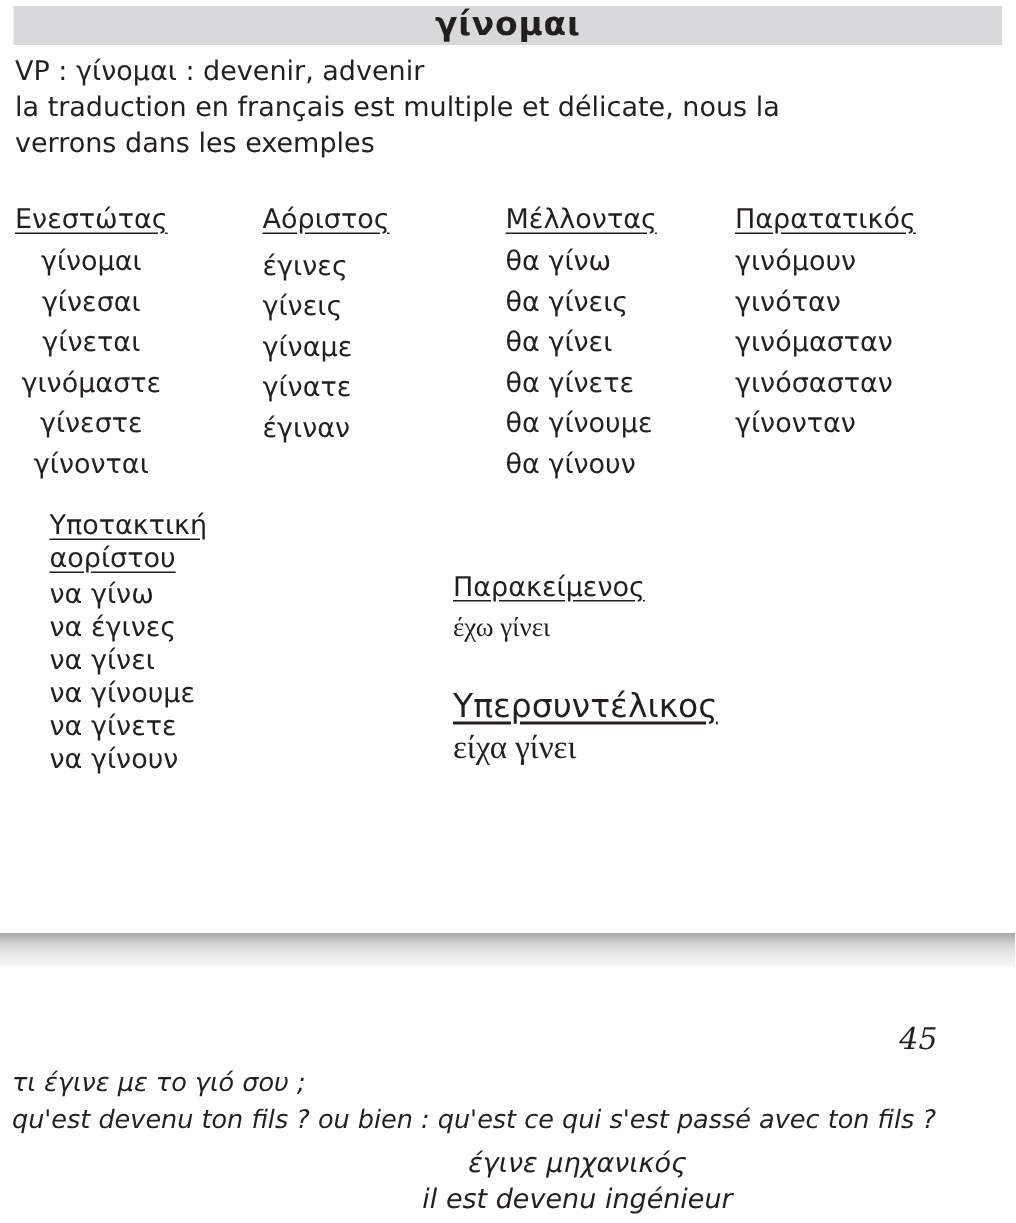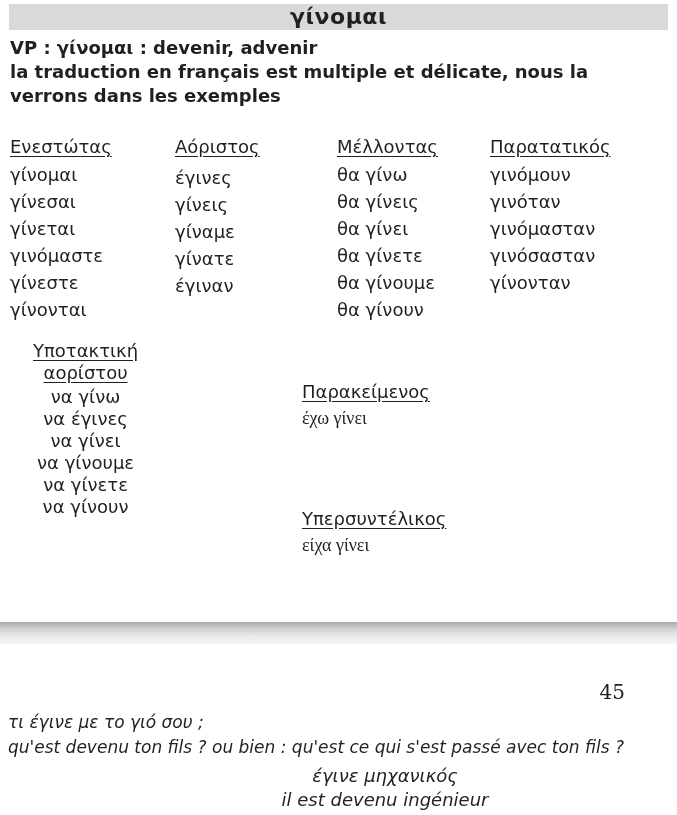--- a/index.html
+++ b/index.html
@@ -23,57 +23,57 @@
     position:absolute;left:9px;right:9px;top:4px;height:26px;
     background:var(--title-bar-bg);
     display:flex;justify-content:center;align-items:center;
   }
   .title-bar .title{
     font-size:22px;font-weight:bold;letter-spacing:0.5px;line-height:26px;
   }
   
   .intro{
     position:absolute;left:10px;top:36px;width:650px;
-    font-size:18px;font-weight:bold;line-height:24px;
+    font-size:18px;font-weight:normal;line-height:24px;
   }
   
   .col{position:absolute;top:136px;font-size:18px;}
-  .col-1{left:10px;}
+  .col-1{left:10px;text-align:center;}
   .col-2{left:175px;}
   .col-3{left:337px;}
   .col-4{left:490px;}
   .col-header{
     text-decoration:underline;text-underline-offset:3px;
     line-height:22px;margin-bottom:3px;
   }
   .forms div{line-height:27px;}
   .col-2 .forms{margin-top:6px;}
   .col-4 .forms{margin-top:3px;}
   
-  .subjunctive{position:absolute;left:33px;top:340px;font-size:18px;text-align:center;}
+  .subjunctive{position:absolute;left:33px;top:340px;font-size:18px;}
   .subjunctive .col-header{margin-bottom:0;}
   .subjunctive .forms{margin-top:2px;}
   .subjunctive .forms div{line-height:22px;}
   .perfect{position:absolute;left:302px;top:381px;font-size:18px;}
-  .pluperfect{position:absolute;left:302px;top:461px;font-size:18px;margin-top:47px;}
+  .pluperfect{position:absolute;left:302px;top:461px;font-size:22px;}
   .perfect .form,.pluperfect .form{line-height:24px;margin-top:1px;font-family:Liberation Serif, serif;}
   
   .separator-bar{
     position:absolute;left:0;right:0;top:622px;height:22px;
     background:linear-gradient(180deg,
       var(--separator-top) 0%,
       #cfcfcf 30%,
       #e9e9e9 65%,
       var(--separator-bottom) 100%);
   }
   
   .page-number{
     position:absolute;top:680px;right:52px;
     font-family:"DejaVu Serif","Liberation Serif",serif;
-    font-size:20px;line-height:24px;
+    font-size:20px;line-height:24px;font-style:italic;
   }
   .example-left{
     position:absolute;left:8px;top:710px;width:640px;
     font-style:italic;font-size:17px;line-height:25px;
   }
   .example-right{
     position:absolute;right:42px;top:764px;width:500px;
     font-style:italic;font-size:18px;line-height:24px;text-align:center;
   }
 </style>

